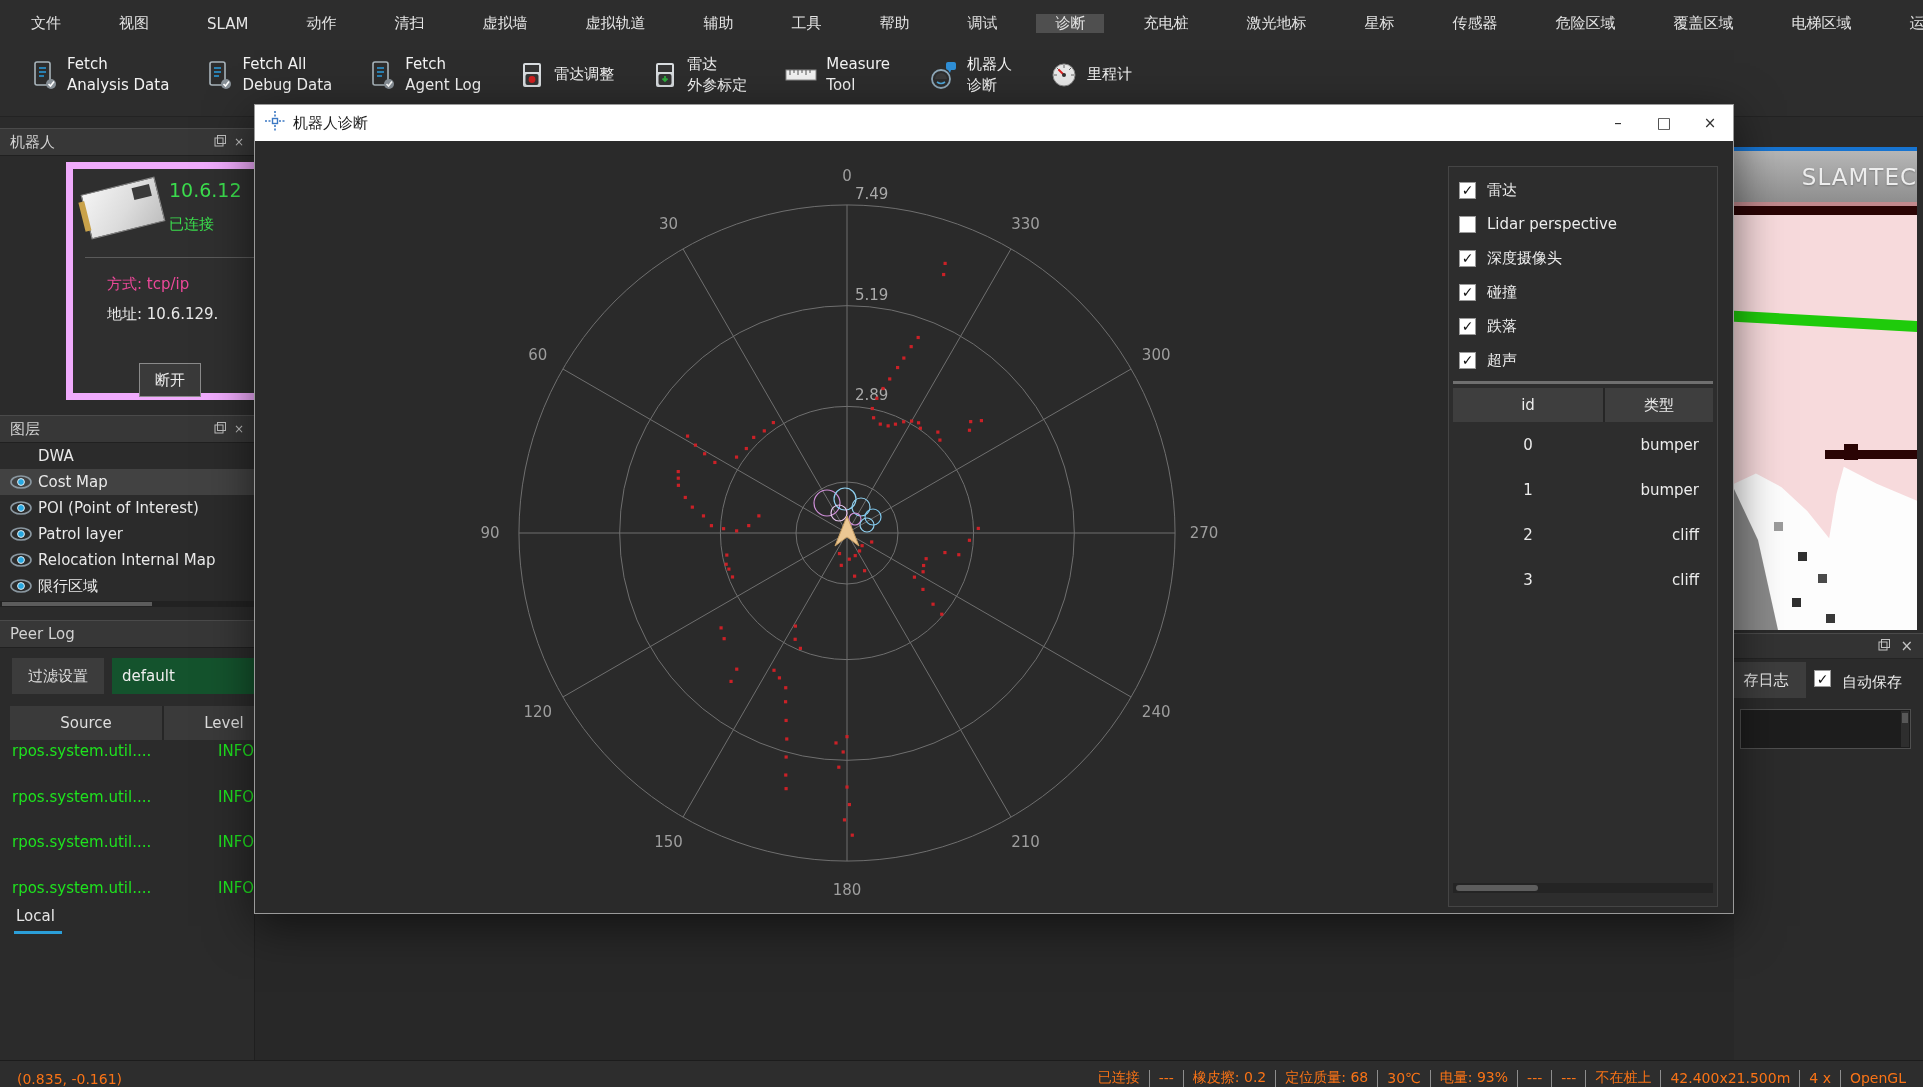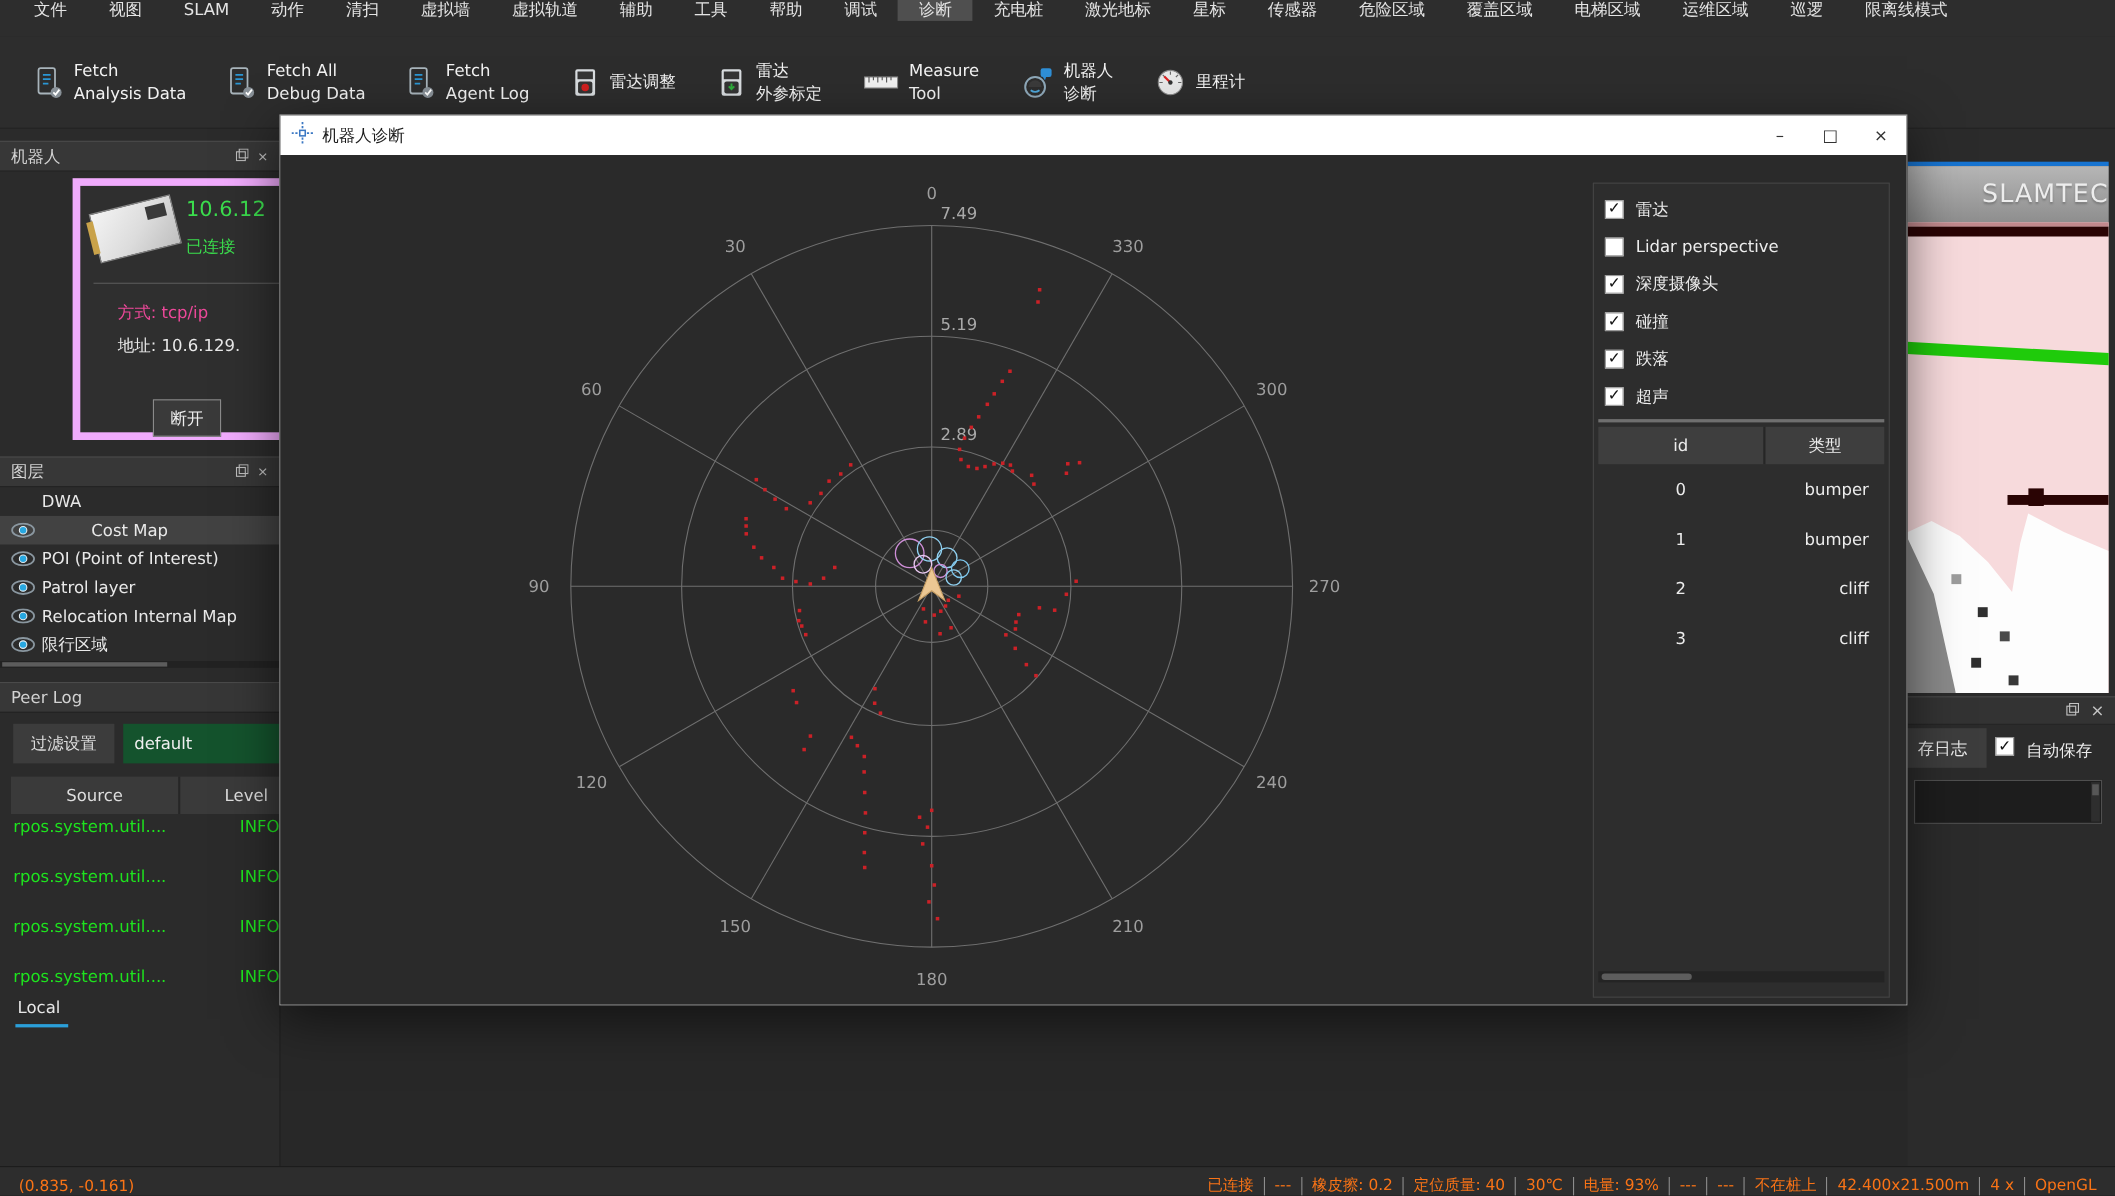--- a/index.html
+++ b/index.html
@@ -1,20 +1,20 @@
 <!DOCTYPE html>
 <html><head>
 <meta charset="utf-8">
 <style>
   html,body{margin:0;padding:0;background:#1e1e1e;}
   #app{position:relative;width:1923px;height:1087px;background:#282828;overflow:hidden;
        font-family:"DejaVu Sans","Liberation Sans",sans-serif;color:#e0e0e0;font-size:15px;}
   
   .menubar{position:absolute;left:0;top:0;width:100%;height:33px;background:#2d2d2d;
-           display:flex;align-items:flex-start;padding-left:12px;box-sizing:border-box;z-index:5;}
+           display:flex;align-items:flex-end;padding-left:12px;box-sizing:border-box;z-index:5;gap:20px;}
   .menu-item{display:flex;align-items:center;padding:0 19px;color:#e4e4e4;cursor:default;white-space:nowrap;}
   .menu-item.active{background:#4f4f4f;}
   
   .toolbar{position:absolute;left:0;top:33px;width:100%;height:84px;background:#2d2d2d;
            border-bottom:1px solid #232323;display:flex;align-items:center;gap:38px;
            padding-left:32px;box-sizing:border-box;z-index:4;}
   .tool-btn{display:flex;align-items:center;gap:9px;color:#f2f2f2;line-height:1.35;white-space:nowrap;}
   .tool-btn .ticon{display:flex;align-items:center;}
   
   .sidebar{position:absolute;left:0;top:117px;width:254px;bottom:27px;background:#2b2b2b;
@@ -35,21 +35,21 @@
   .robot-ip{position:absolute;left:96px;top:10px;font-size:19px;color:#3bdc4d;}
   .robot-status{position:absolute;left:96px;top:46px;font-size:15px;color:#3bdc4d;}
   .card-divider{position:absolute;left:12px;top:88px;width:226px;height:1px;background:#5a5a5a;}
   .card-line1{position:absolute;left:34px;top:106px;color:#ec4899;}
   .card-line2{position:absolute;left:34px;top:136px;color:#e9e9e9;white-space:nowrap;}
   .disconnect-btn{position:absolute;left:66px;top:194px;width:60px;height:32px;background:#3a3a3a;
                   border:1px solid #8a8a8a;color:#eee;display:flex;align-items:center;justify-content:center;}
   
   .layer-list{position:absolute;left:0;top:326px;width:254px;height:158px;overflow:hidden;}
   .layer-row{display:flex;align-items:center;height:26px;padding-left:8px;color:#e9e9e9;white-space:nowrap;}
-  .layer-row.selected{background:#424242;gap:45px;}
+  .layer-row.selected{background:#424242;}
   .layer-eye{width:26px;display:flex;justify-content:center;margin-right:4px;}
   .layer-scroll{position:absolute;left:0;top:484px;width:254px;height:6px;background:#222;}
   .layer-scroll .thumb{position:absolute;left:2px;top:1px;width:150px;height:4px;background:#5c5c5c;}
   
   .filter-btn{position:absolute;left:12px;top:541px;width:92px;height:36px;background:#3c3c3c;
               color:#dedede;display:flex;align-items:center;justify-content:center;}
   .filter-combo{position:absolute;left:112px;top:541px;width:180px;height:36px;background:#14532d;
                 color:#efefef;display:flex;align-items:center;padding-left:10px;box-sizing:border-box;}
   .log-header{position:absolute;left:10px;top:589px;height:34px;display:flex;}
   .log-header .col{background:#3a3a3a;display:flex;align-items:center;justify-content:center;
@@ -631,21 +631,21 @@
   <div class="statusbar">
     <span class="status-seg">(0.835, -0.161)</span>
     <span class="spacer"></span>
     <span id="status-segments" style="display:flex;align-items:center;">
         <span class="status-seg">已连接</span>
         <span class="status-sep"></span>
         <span class="status-seg">---</span>
         <span class="status-sep"></span>
         <span class="status-seg">橡皮擦: 0.2</span>
         <span class="status-sep"></span>
-        <span class="status-seg">定位质量: 40</span>
+        <span class="status-seg">定位质量: 68</span>
         <span class="status-sep"></span>
         <span class="status-seg">30℃</span>
         <span class="status-sep"></span>
         <span class="status-seg">电量: 93%</span>
         <span class="status-sep"></span>
         <span class="status-seg">---</span>
         <span class="status-sep"></span>
         <span class="status-seg">---</span>
         <span class="status-sep"></span>
         <span class="status-seg">不在桩上</span>

